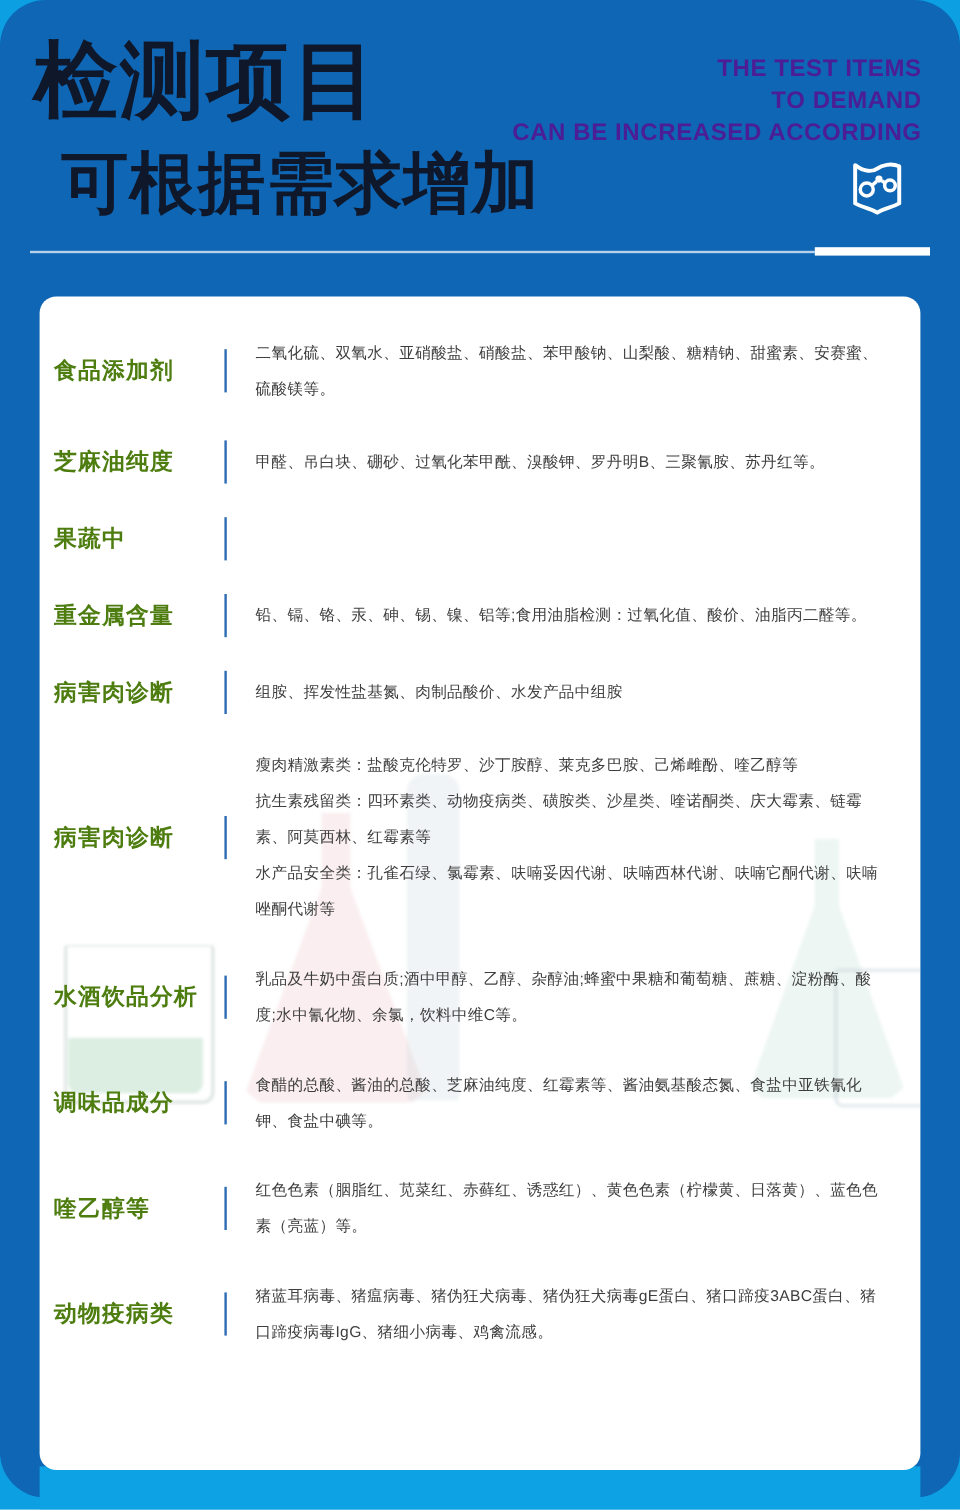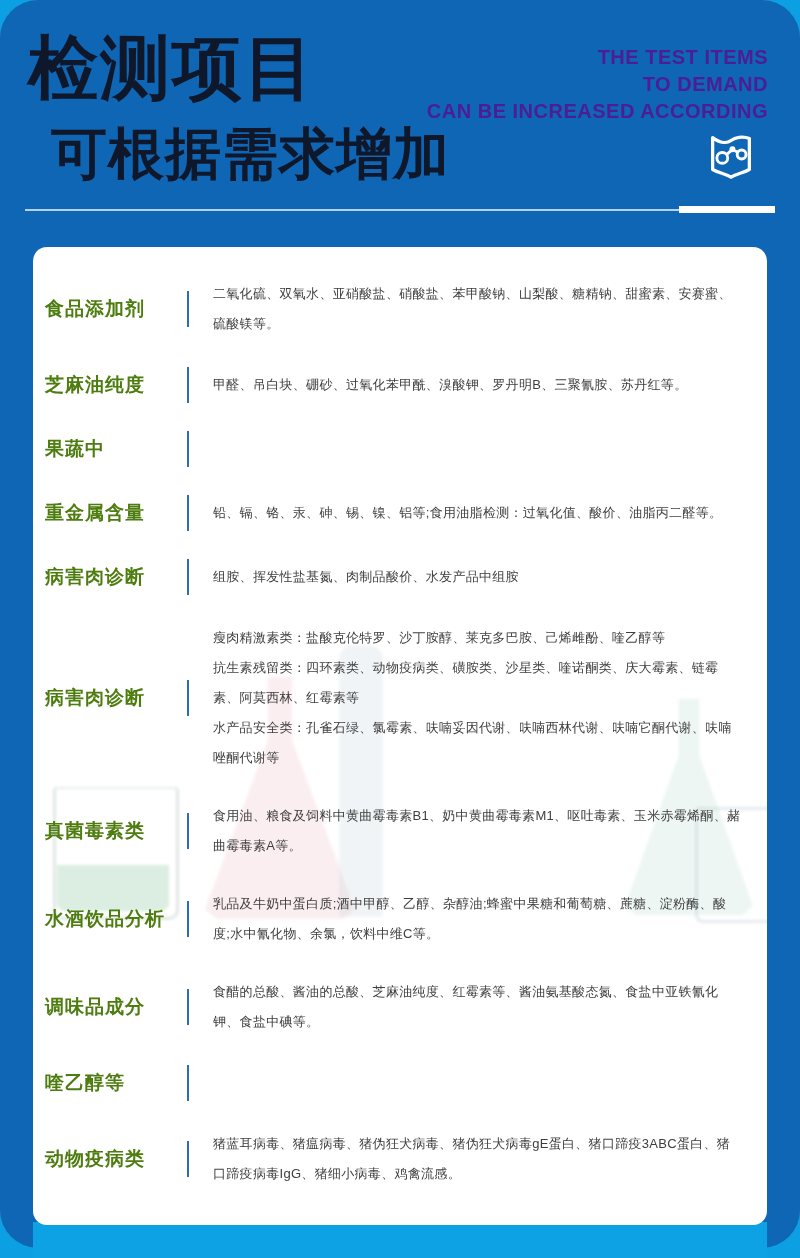--- a/index.html
+++ b/index.html
@@ -144,37 +144,33 @@
         <div class="row-content">组胺、挥发性盐基氮、肉制品酸价、水发产品中组胺</div>
       </div>
       <div class="row">
         <div class="row-label">病害肉诊断</div>
         <div class="row-divider"></div>
         <div class="row-content">瘦肉精激素类：盐酸克伦特罗、沙丁胺醇、莱克多巴胺、己烯雌酚、喹乙醇等
 抗生素残留类：四环素类、动物疫病类、磺胺类、沙星类、喹诺酮类、庆大霉素、链霉素、阿莫西林、红霉素等
 水产品安全类：孔雀石绿、氯霉素、呋喃妥因代谢、呋喃西林代谢、呋喃它酮代谢、呋喃唑酮代谢等</div>
       </div>
       <div class="row">
-        <div class="row-label">真菌毒素类</div>
-        <div class="row-divider"></div>
-        <div class="row-content">食用油、粮食及饲料中黄曲霉毒素B1、奶中黄曲霉毒素M1、呕吐毒素、玉米赤霉烯酮、赭曲霉毒素A等。</div>
-      </div>
-      <div class="row">
         <div class="row-label">水酒饮品分析</div>
         <div class="row-divider"></div>
         <div class="row-content">乳品及牛奶中蛋白质;酒中甲醇、乙醇、杂醇油;蜂蜜中果糖和葡萄糖、蔗糖、淀粉酶、酸度;水中氰化物、余氯，饮料中维C等。</div>
       </div>
       <div class="row">
         <div class="row-label">调味品成分</div>
         <div class="row-divider"></div>
         <div class="row-content">食醋的总酸、酱油的总酸、芝麻油纯度、红霉素等、酱油氨基酸态氮、食盐中亚铁氰化钾、食盐中碘等。</div>
       </div>
       <div class="row">
         <div class="row-label">喹乙醇等</div>
         <div class="row-divider"></div>
+        <div class="row-content">红色色素（胭脂红、苋菜红、赤藓红、诱惑红）、黄色色素（柠檬黄、日落黄）、蓝色色素（亮蓝）等。</div>
       </div>
       <div class="row">
         <div class="row-label">动物疫病类</div>
         <div class="row-divider"></div>
         <div class="row-content">猪蓝耳病毒、猪瘟病毒、猪伪狂犬病毒、猪伪狂犬病毒gE蛋白、猪口蹄疫3ABC蛋白、猪口蹄疫病毒IgG、猪细小病毒、鸡禽流感。</div>
       </div>
     </div>
 </div>
 
 </body></html>

